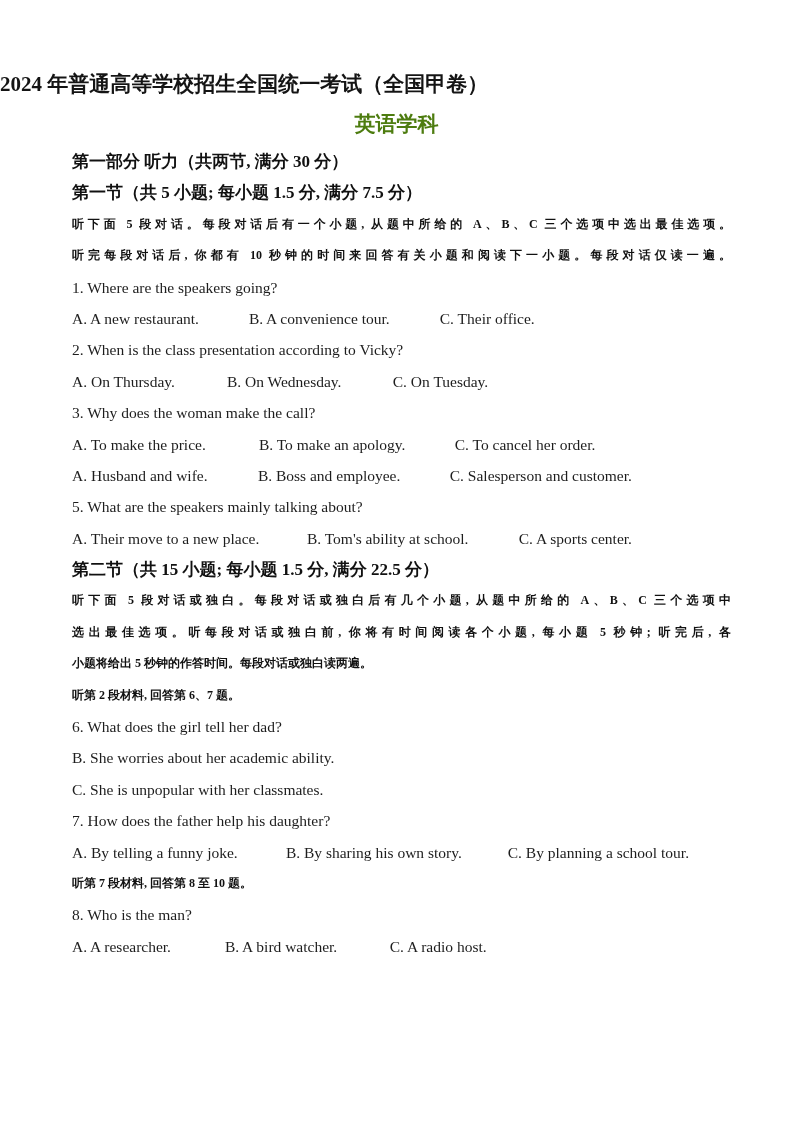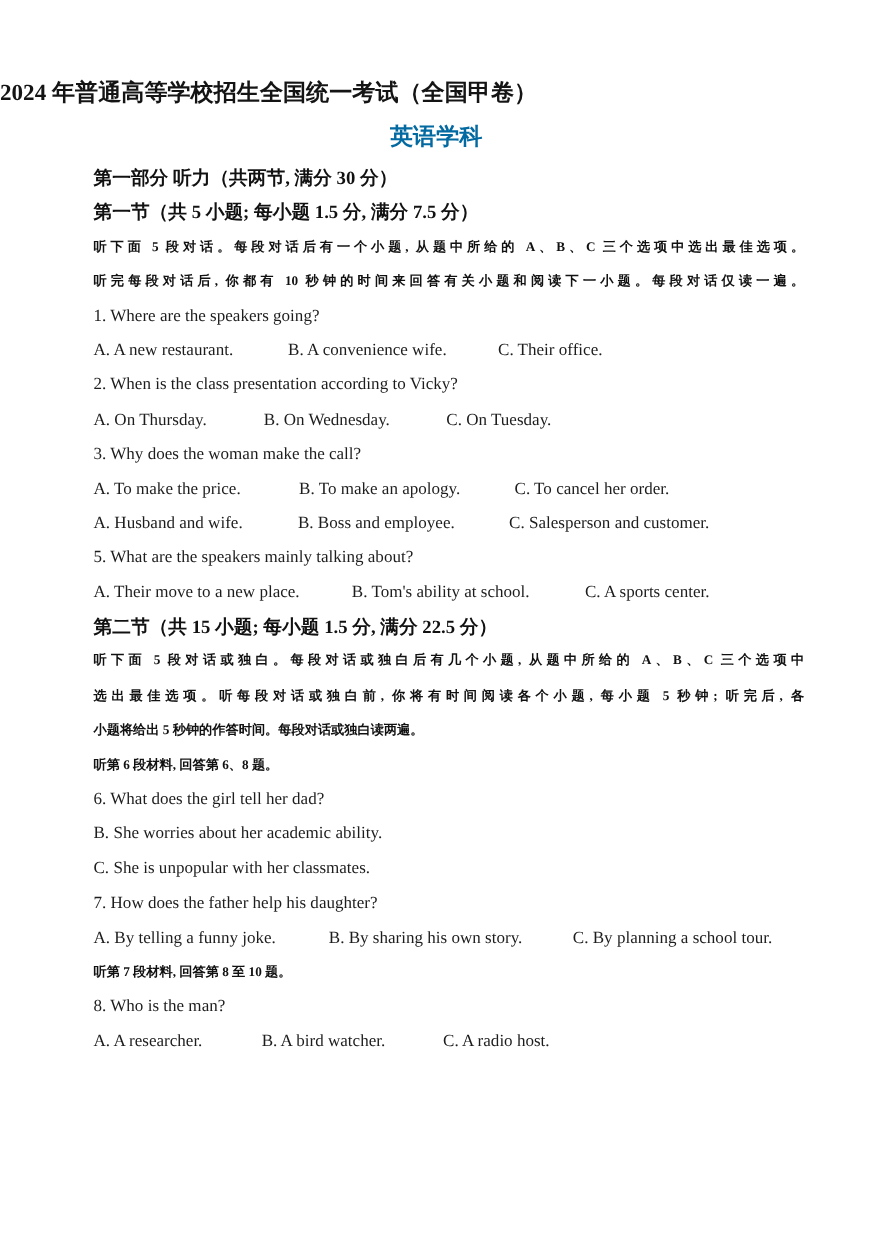--- a/index.html
+++ b/index.html
@@ -4,24 +4,24 @@
 <style>
   * { margin:0; padding:0; box-sizing:border-box; }
   html,body { background:#ffffff; }
   body { width:793px; height:1122px; position:relative; overflow:hidden;
          font-family:"Liberation Serif","DejaVu Serif",serif; color:#1b1b1b; }
   .page { position:relative; width:793px; height:1122px; background:#ffffff; }
 
   .doc-title { margin-top:70px; text-align:left; font-size:21px; line-height:28px;
                font-weight:bold; color:#141414; }
   .doc-subtitle { margin-top:12px; text-align:center; font-size:21px; line-height:28px;
-                  font-weight:bold; color:#0369a1; }
+                  font-weight:bold; color:#4d7c0f; }
 
   .content { margin-top:8px; padding:0 62px 0 72px; }
-  .line { line-height:31.4px; height:31.4px; white-space:nowrap;margin-left:13px; }
+  .line { line-height:31.4px; height:31.4px; white-space:nowrap; }
 
   .zh { font-weight:bold; font-size:12px; color:#111; }
   .zh-head { font-weight:bold; font-size:17px; color:#111; }
   .en { font-size:15.5px; font-weight:normal; color:#1d1d1d; }
 
   .jline { white-space:normal; text-align:justify; text-align-last:justify; }
 
   .optrow .opt { display:inline-block; }
   .q1 .opt:nth-child(1){width:173px} .q1 .opt:nth-child(2){width:187px}
   .q2 .opt:nth-child(1){width:151px} .q2 .opt:nth-child(2){width:162px}
@@ -43,21 +43,21 @@
 
     <div class="line zh-head">第一部分 听力（共两节, 满分 30 分）</div>
     <div class="line zh-head">第一节（共 5 小题; 每小题 1.5 分, 满分 7.5 分）</div>
 
     <div class="line zh jline">听下面 5 段对话。每段对话后有一个小题, 从题中所给的 A、B、C 三个选项中选出最佳选项。</div>
     <div class="line zh jline">听完每段对话后, 你都有 10 秒钟的时间来回答有关小题和阅读下一小题。每段对话仅读一遍。</div>
 
     <div class="line en">1. Where are the speakers going?</div>
     <div class="line en optrow q1">
       <span class="opt">A. A new restaurant.</span>
-      <span class="opt">B. A convenience wife.</span>
+      <span class="opt">B. A convenience tour.</span>
       <span class="opt">C. Their office.</span>
     </div>
 
     <div class="line en">2. When is the class presentation according to Vicky?</div>
     <div class="line en optrow q2">
       <span class="opt">A. On Thursday.</span>
       <span class="opt">B. On Wednesday.</span>
       <span class="opt">C. On Tuesday.</span>
     </div>
 
@@ -80,21 +80,21 @@
       <span class="opt">B. Tom's ability at school.</span>
       <span class="opt">C. A sports center.</span>
     </div>
 
     <div class="line zh-head">第二节（共 15 小题; 每小题 1.5 分, 满分 22.5 分）</div>
 
     <div class="line zh jline">听下面 5 段对话或独白。每段对话或独白后有几个小题, 从题中所给的 A、B、C 三个选项中</div>
     <div class="line zh jline">选出最佳选项。听每段对话或独白前, 你将有时间阅读各个小题, 每小题 5 秒钟; 听完后, 各</div>
     <div class="line zh">小题将给出 5 秒钟的作答时间。每段对话或独白读两遍。</div>
 
-    <div class="line zh">听第 6 段材料, 回答第 6、8 题。</div>
+    <div class="line zh">听第 2 段材料, 回答第 6、7 题。</div>
 
     <div class="line en">6. What does the girl tell her dad?</div>
     <div class="line en">B. She worries about her academic ability.</div>
     <div class="line en">C. She is unpopular with her classmates.</div>
 
     <div class="line en">7. How does the father help his daughter?</div>
     <div class="line en optrow q7">
       <span class="opt">A. By telling a funny joke.</span>
       <span class="opt">B. By sharing his own story.</span>
       <span class="opt">C. By planning a school tour.</span>

